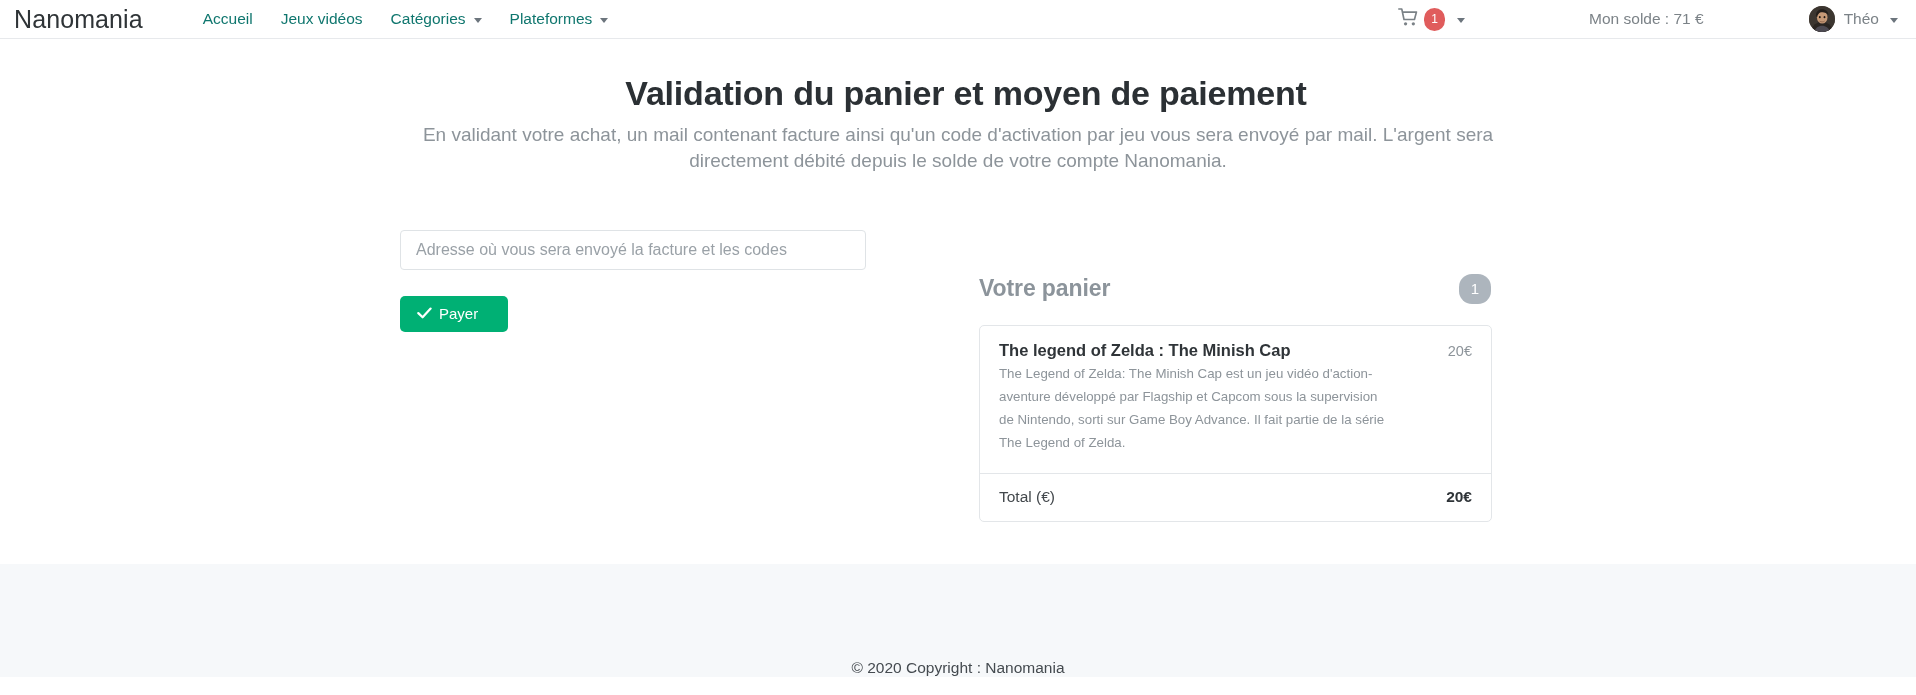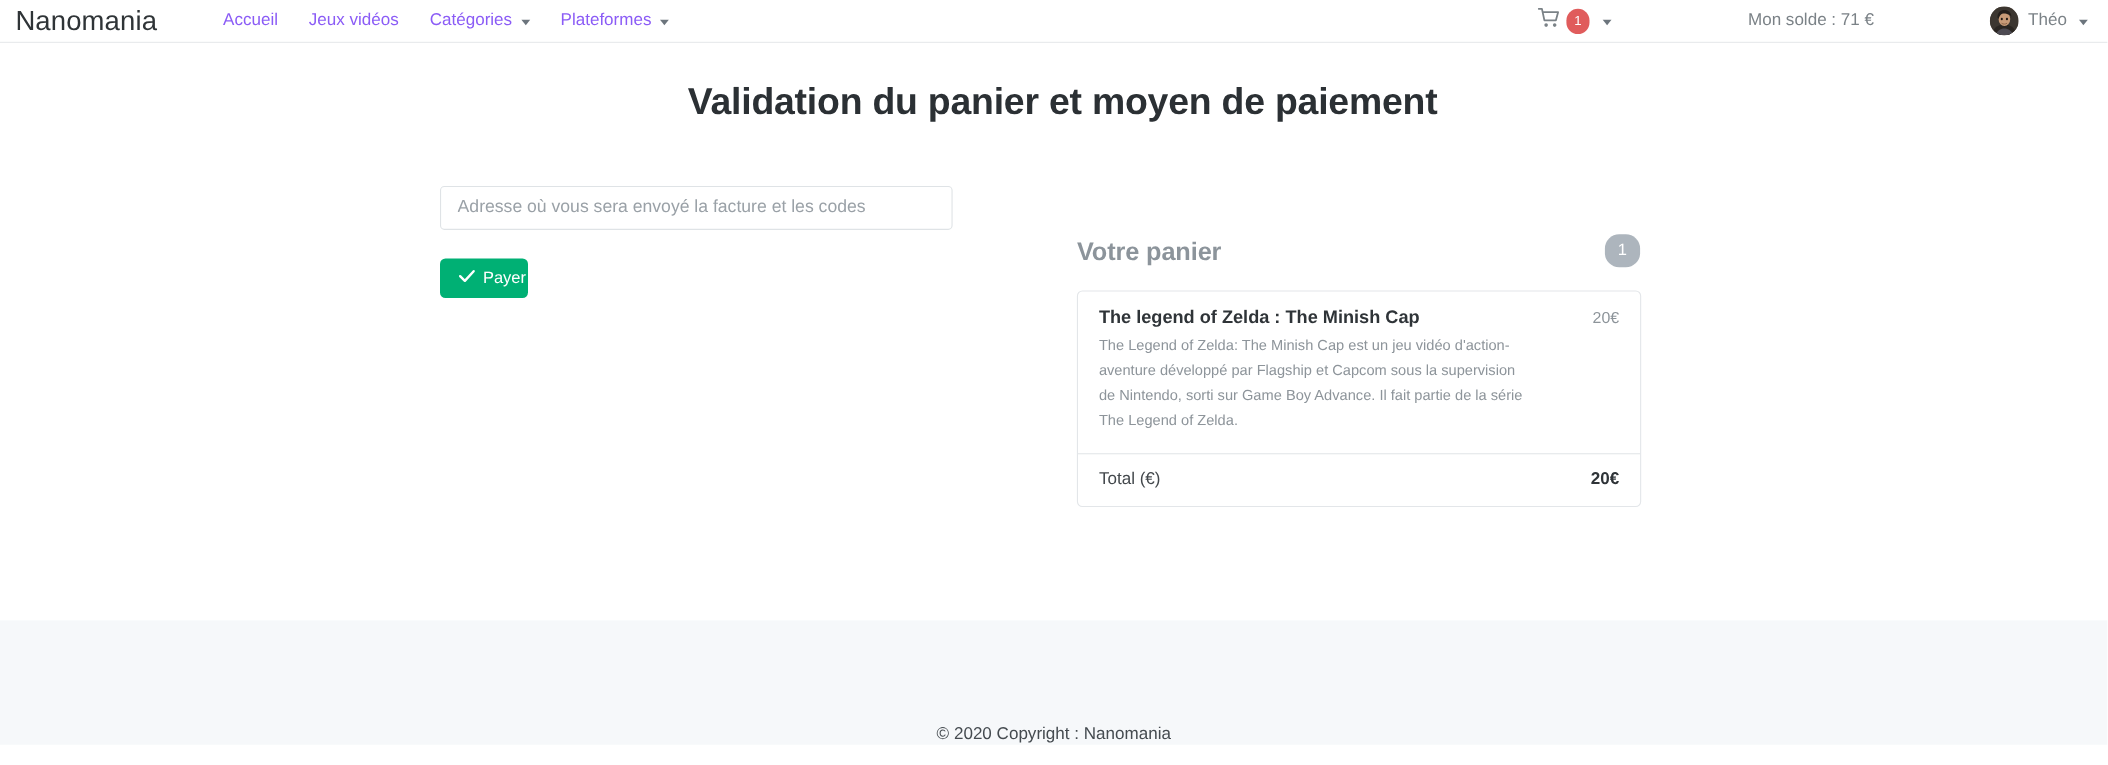--- a/index.html
+++ b/index.html
@@ -37,21 +37,21 @@
   .nav-links {
     display: flex;
     align-items: center;
     gap: 0px;
     list-style: none;
     margin: 0;
     padding: 0;
   }
   .nav-link {
     font-size: 15.5px;
-    color: #8b5cf6;
+    color: #0f766e;
     text-decoration: none;
     padding: 6px 14px;
     white-space: nowrap;
     display: inline-flex;
     align-items: center;
     gap: 6px;
   }
   .caret {
     display: inline-block;
     width: 0; height: 0;
@@ -191,21 +191,21 @@
     margin-top: 26px;
     display: inline-flex;
     align-items: center;
     gap: 7px;
     background: #00b074;
     color: #ffffff;
     border: none;
     border-radius: 5px;
     font-size: 15px;
     font-family: inherit;
-    padding: 10px 2px 11px 17px;
+    padding: 10px 30px 11px 17px;
     cursor: pointer;
     line-height: 1;
   }
   .check-icon { display:block; }
 
   
   .cart-head {
     display: flex;
     align-items: center;
     justify-content: space-between;
@@ -357,20 +357,21 @@
       <span class="user-name">Théo</span>
       <i class="caret"></i>
     </a>
   </div>
 </nav>
 
 <main class="page">
 
   <section class="hero">
     <h1 class="page-title">Validation du panier et moyen de paiement</h1>
+    <p class="page-subtitle">En validant votre achat, un mail contenant facture ainsi qu'un code d'activation par jeu vous sera envoyé par mail. L'argent sera directement débité depuis le solde de votre compte Nanomania.</p>
   </section>
 
   <section class="content">
 
     <div class="col-left">
       <form>
         <input class="form-input" id="email" type="email" placeholder="Adresse où vous sera envoyé la facture et les codes" style="">
         <button class="btn-pay" type="submit">
           <span class="check-icon">
             <svg width="15" height="12" viewBox="0 0 15 12" fill="none" xmlns="http://www.w3.org/2000/svg">

